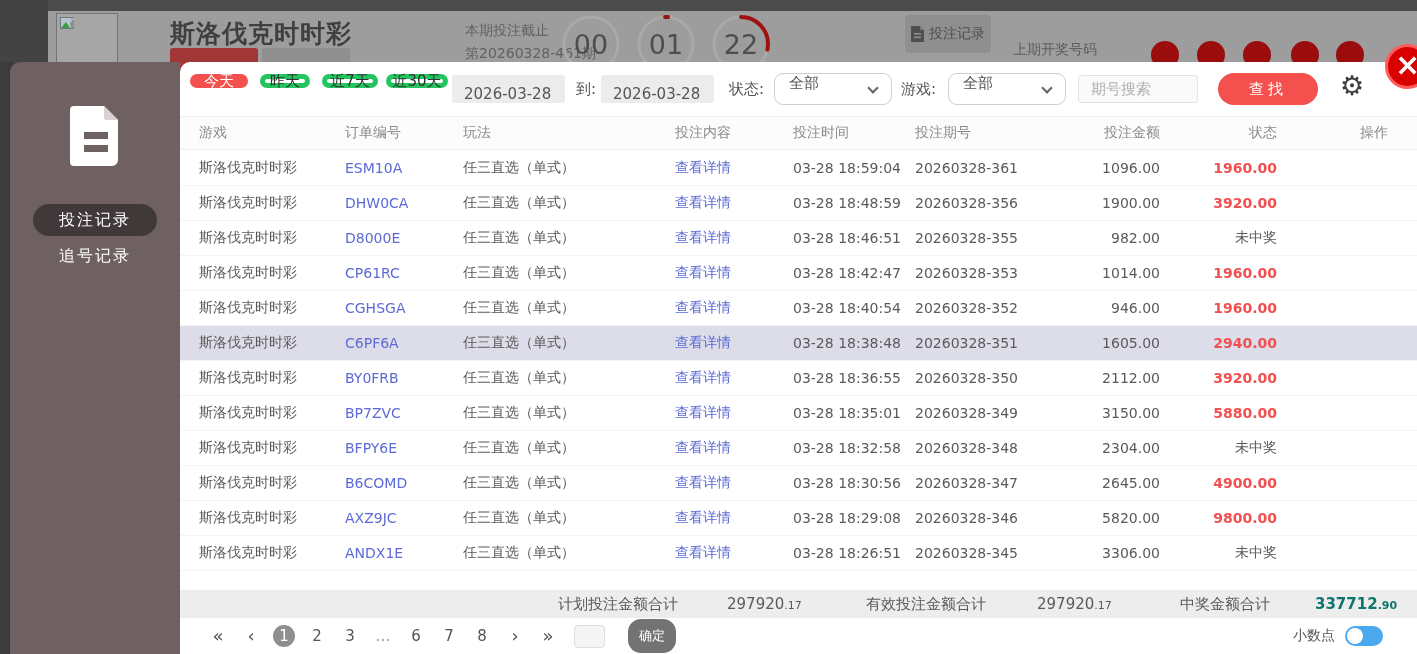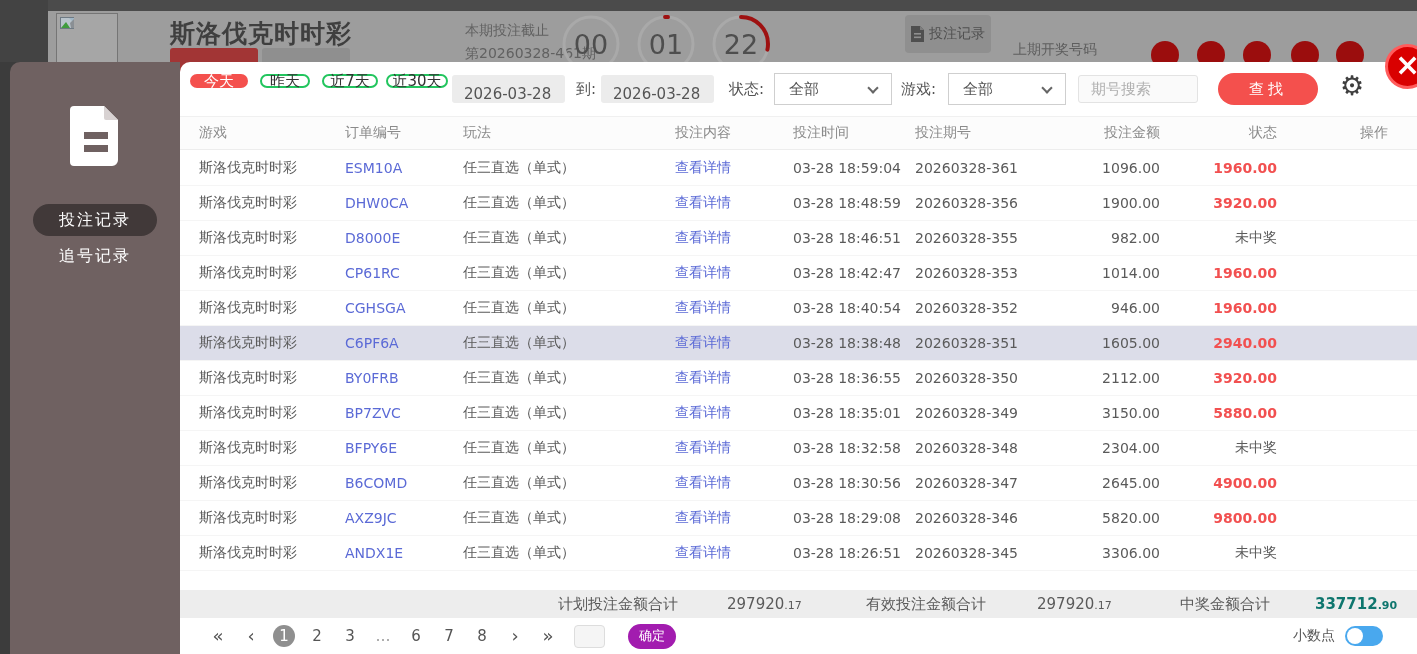--- a/index.html
+++ b/index.html
@@ -30,28 +30,28 @@
   .sb-icon { position:absolute; left:60px; top:44px; }
   .sb-pill { position:absolute; left:23px; top:142px; width:124px; height:32px; background:#413939; border-radius:16px; color:#fff; font-size:16px; display:flex; align-items:center; justify-content:center; letter-spacing:2px; }
   .sb-item2 { position:absolute; left:0; top:184px; width:170px; text-align:center; color:#fff; font-size:16px; letter-spacing:2px; }
 
   
   .modal { position:absolute; left:180px; top:62px; width:1237px; height:592px; background:#fff; border-top-left-radius:10px; z-index:5; }
 
   
   .filters { position:absolute; left:0; top:12px; width:1237px; height:32px; }
   .pill { position:absolute; top:0; height:14px; border-radius:15px; font-size:15px; display:flex; align-items:center; justify-content:center; cursor:pointer; }
-  .pill.quick { border:2px solid #22c55e; color:#333; background:#fff; }
+  .pill.quick { border:5px solid #22c55e; color:#333; background:#fff; }
   .pill.quick.active { border:none; background:#f4504d; color:#fff; }
   .q0{left:10px;width:58px;} .q1{left:80px;width:50px;} .q2{left:142px;width:56px;} .q3{left:206px;width:62px;}
   .date-input { position:absolute; top:1px; width:113px; height:28px; background:#ececec; border-radius:3px; font-size:15px; color:#555; display:flex; align-items:flex-end; padding-left:12px; }
   .d-from{left:272px;} .d-to{left:421px;}
   .lbl { position:absolute; top:6px; font-size:15px; color:#555; }
   .l-to{left:396px;} .l-status{left:549px;} .l-game{left:721px;}
-  .select { position:absolute; top:-1px; width:118px; height:32px; border:1px solid #cfcfcf; border-radius:0; background:#fff; font-size:15px; color:#555; display:flex; align-items:center; padding-left:14px; }
+  .select { position:absolute; top:-1px; width:118px; height:32px; border:1px solid #cfcfcf; border-radius:9px; background:#fff; font-size:15px; color:#555; display:flex; align-items:flex-start; padding-left:14px; }
   .s-status{left:594px;} .s-game{left:768px;}
   .chev { position:absolute; right:14px; top:10px; width:8px; height:8px; border-right:2px solid #666; border-bottom:2px solid #666; transform:rotate(45deg); }
   .search-input { position:absolute; left:898px; top:1px; width:120px; height:28px; background:#fafafa; border:1px solid #e3e3e3; border-radius:3px; font-size:15px; color:#555; padding-left:12px; font-family:inherit; }
   .search-input::placeholder { color:#b0b0b0; }
   .find-btn { position:absolute; left:1038px; top:-1px; width:100px; height:32px; border:none; border-radius:16px; background:#f4504d; color:#fff; font-size:15px; cursor:pointer; font-family:inherit; letter-spacing:4px; }
   .gear { position:absolute; left:1160px; top:-4px; font-size:27px; color:#3f3f3f; cursor:pointer; }
 
   
   .close-btn { position:absolute; left:1385px; top:44px; width:45px; height:45px; border-radius:50%; background:#d90000; border:3px solid #ff5c5c; z-index:6; display:flex; align-items:center; justify-content:center; cursor:pointer; }
   .close-btn span { color:#fff; font-size:30px; font-weight:bold; line-height:1; margin-top:-3px; }
@@ -74,21 +74,21 @@
   .sm-v3{left:1135px; color:#0f766e; font-weight:bold;}
   .dec { font-size:11px; }
 
   
   .pager { position:absolute; left:27px; top:562px; height:24px; display:flex; align-items:center; gap:11px; }
   .pg-item { width:22px; height:22px; line-height:22px; text-align:center; font-size:15px; color:#555; cursor:pointer; }
   .pg-arrow { font-size:18px; color:#555; }
   .pg-item.current { background:#8f8f8f; border-radius:50%; color:#fff; }
   .pg-item.ellipsis { color:#9a9a9a; cursor:default; }
   .jump-input { width:31px; height:23px; margin-left:4px; background:#f5f5f5; border:1px solid #ddd; border-radius:4px; font-family:inherit; font-size:13px; text-align:center; }
-  .confirm-btn { margin-left:12px; width:48px; height:25px; border:none; border-radius:13px; background:#a21caf; color:#fff; font-size:13px; cursor:pointer; font-family:inherit; }
+  .confirm-btn { margin-left:12px; width:48px; height:34px; border:none; border-radius:13px; background:#737373; color:#fff; font-size:13px; cursor:pointer; font-family:inherit; }
   .decimal-wrap { position:absolute; left:1113px; top:564px; display:flex; align-items:center; gap:10px; }
   .decimal-label { font-size:14px; color:#555; }
   .toggle { width:38px; height:20px; border-radius:10px; background:#49a8ee; position:relative; cursor:pointer; }
   .toggle .knob { position:absolute; left:2px; top:2px; width:16px; height:16px; border-radius:50%; background:#fff; }
 </style>
 </head>
 <body>
 
 <div class="stage">
 

